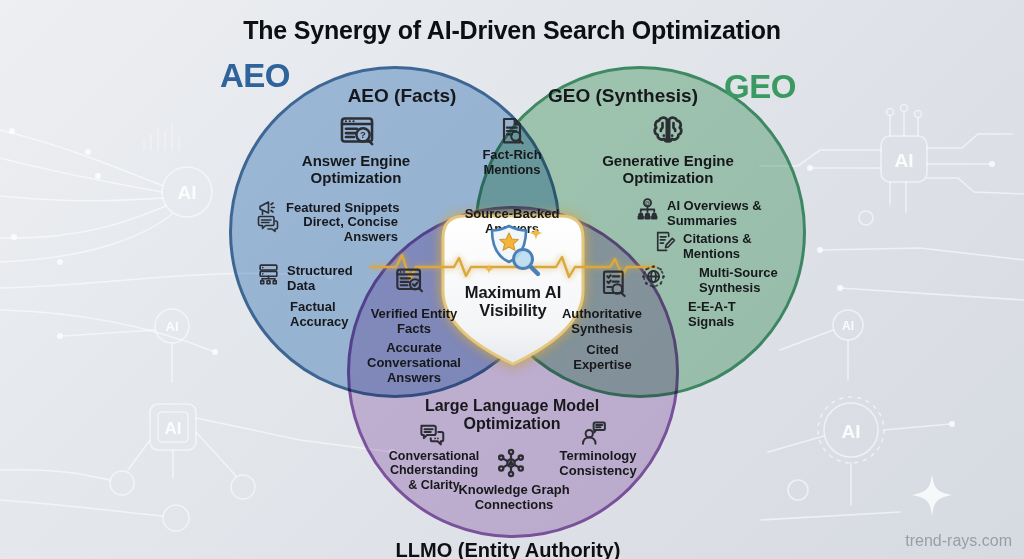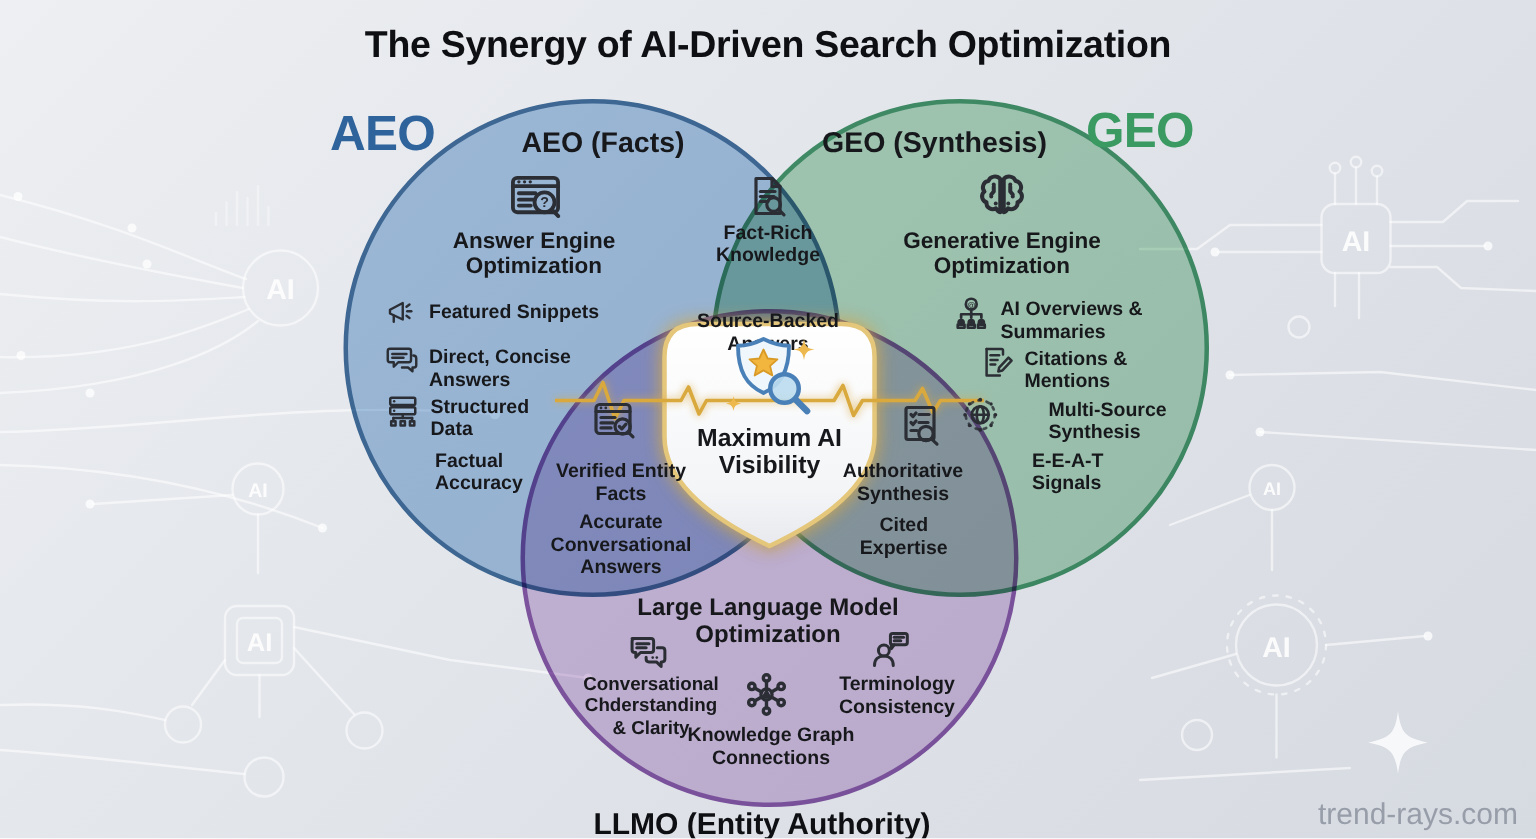--- a/index.html
+++ b/index.html
@@ -30,21 +30,21 @@
   .item{font-size:13px;font-weight:bold;}
   .row{position:absolute;display:flex;align-items:flex-start;gap:6px;z-index:4;color:#17181b;}
   .ic{stroke:#2b2e34;fill:none;stroke-width:1.6;stroke-linecap:round;stroke-linejoin:round;}
   .icf{fill:#2b2e34;stroke:none;}
   .ictxt{fill:#2b2e34;font-family:"Liberation Sans",sans-serif;font-weight:bold;}
   .small{font-size:10.5px;font-weight:bold;color:#3c3e44;}
   #badge{z-index:2;filter:drop-shadow(0 0 6px rgba(226,186,100,.9)) drop-shadow(0 1px 3px rgba(120,100,40,.35));}
   #ekg{z-index:3;filter:drop-shadow(0 0 3px rgba(217,169,62,.8));}
   .z4{z-index:4;}
   .sparkle{fill:#edb84d;}
-  .wm{color:#989ea9;font-size:20px;z-index:4;}
+  .wm{color:#989ea9;font-size:16px;z-index:4;}
 </style>
 </head>
 <body>
 
 <div id="canvas">
 
   <svg id="bg" width="1024" height="559" viewBox="0 0 1024 559">
 
     <g>
       <path class="bgline" d="M0,130 C80,150 125,172 164,186"></path>
@@ -143,21 +143,21 @@
       <path d="M932,474 C934,489 937,492 952,495 C937,498 934,501 932,516 C930,501 927,498 912,495 C927,492 930,489 932,474 Z" fill="#ffffff" opacity=".8"></path>
     </g>
   </svg>
 
   <div class="circle c-aeo"></div>
   <div class="circle c-geo"></div>
   <div class="circle c-llmo"></div>
 
   <div class="t b ctr title">The Synergy of AI-Driven Search Optimization</div>
 
-  <div class="t b outer" style="left:220px;top:70px;color:#2e639c;text-align:center;">AEO</div>
+  <div class="t b outer" style="left:220px;top:57px;color:#2e639c;text-align:center;">AEO</div>
   <div class="t b outer" style="left:724px;top:68px;color:#3a9a62;">GEO</div>
 
   <div class="t b hdr ctr" style="left:328px;top:85px;width:148px;">AEO (Facts)</div>
   <div class="t b hdr ctr" style="left:538px;top:85px;width:170px;">GEO (Synthesis)</div>
 
   <svg class="abs z4" style="left:338px;top:113px;" width="38" height="38" viewBox="0 0 24 24">
     <rect class="ic" x="2.5" y="3.5" width="19" height="14.5" rx="1.8"></rect>
     <line class="ic" x1="2.5" y1="7" x2="21.5" y2="7"></line>
     <circle class="icf" cx="5" cy="5.2" r=".7"></circle>
       <circle class="icf" cx="7.4" cy="5.2" r=".7"></circle>
@@ -175,21 +175,21 @@
     <svg width="24" height="24" viewBox="0 0 24 24">
       <path class="ic" d="M4,9.5 L12.5,5 L12.5,16 L4,12 Z"></path>
       <path class="ic" d="M6.5,13.5 L6.5,17.5"></path>
       <path class="ic" d="M15,7.5 L17,6"></path>
       <path class="ic" d="M15.5,10.5 L18.2,10.5"></path>
       <path class="ic" d="M15,13.5 L17,15"></path>
     </svg>
     <div class="item" style="white-space:nowrap;padding-top:3px;">Featured Snippets</div>
   </div>
 
-  <div class="row" style="left:256px;top:228px;">
+  <div class="row" style="left:256px;top:212px;text-align:right;">
     <svg width="24" height="24" viewBox="0 0 24 24">
       <path class="ic" d="M4,4.5 L16.5,4.5 Q18,4.5 18,6 L18,12 Q18,13.5 16.5,13.5 L9.5,13.5 L6.5,16.5 L6.5,13.5 L4,13.5 Q2.5,13.5 2.5,12 L2.5,6 Q2.5,4.5 4,4.5 Z"></path>
       <line class="ic" x1="5.5" y1="8" x2="15" y2="8"></line>
       <line class="ic" x1="5.5" y1="10.5" x2="13" y2="10.5"></line>
       <path class="ic" d="M19.5,9 Q21.5,9 21.5,11 L21.5,15.5 Q21.5,17 20,17 L19,17 L19,19.5 L16,17 L12,17"></path>
     </svg>
     <div class="item" style="width:112px;padding-top:2px;">Direct, Concise Answers</div>
   </div>
 
   <div class="row" style="left:256px;top:261px;">
@@ -273,21 +273,21 @@
 
   <svg class="abs z4" style="left:496px;top:115px;" width="32" height="32" viewBox="0 0 24 24">
     <path class="ic" d="M6,3 L14,3 L18,7 L18,20.5 L6,20.5 Z"></path>
     <path class="ic" d="M14,3 L14,7 L18,7"></path>
     <line class="ic" x1="8.2" y1="9.5" x2="15.5" y2="9.5"></line>
     <line class="ic" x1="8.2" y1="12" x2="15" y2="12"></line>
     <line class="ic" x1="8.2" y1="14.5" x2="12" y2="14.5"></line>
     <circle class="ic" cx="14.8" cy="16" r="3.4" fill="#ffffff"></circle>
     <line class="ic" x1="17.3" y1="18.5" x2="20" y2="21.2"></line>
   </svg>
-  <div class="t item ctr" style="left:467px;top:148px;width:90px;">Fact-Rich Knowledge</div>
+  <div class="t item ctr" style="left:467px;top:148px;width:90px;">Fact-Rich Mentions</div>
   <div class="t item ctr" style="left:457px;top:179px;width:110px;margin-top:28px;">Source-Backed Answers</div>
 
   <svg id="badge" class="abs" style="left:440px;top:213px;" width="146" height="154" viewBox="0 0 146 154">
     <defs>
       <linearGradient id="bgrad" x1="0" y1="0" x2="0" y2="1">
         <stop offset="0" stop-color="#ffffff"></stop>
         <stop offset="0.75" stop-color="#f4f5f7"></stop>
         <stop offset="1" stop-color="#e8e9ee"></stop>
       </linearGradient>
     </defs>

